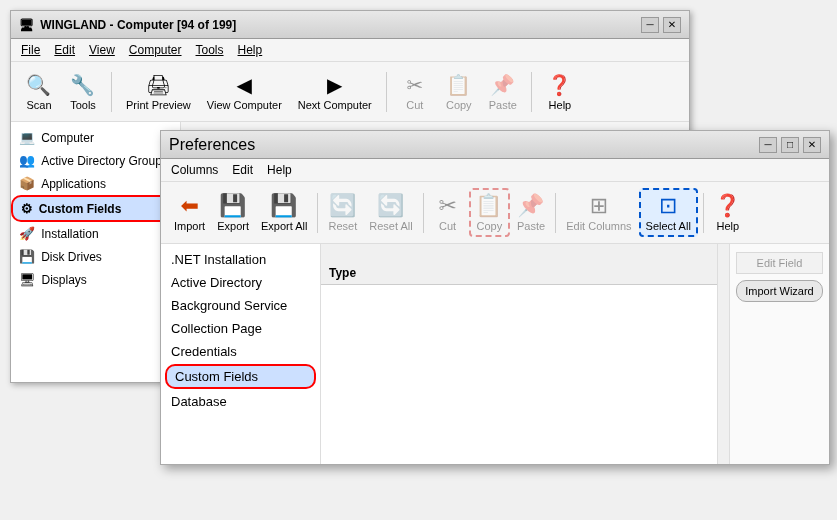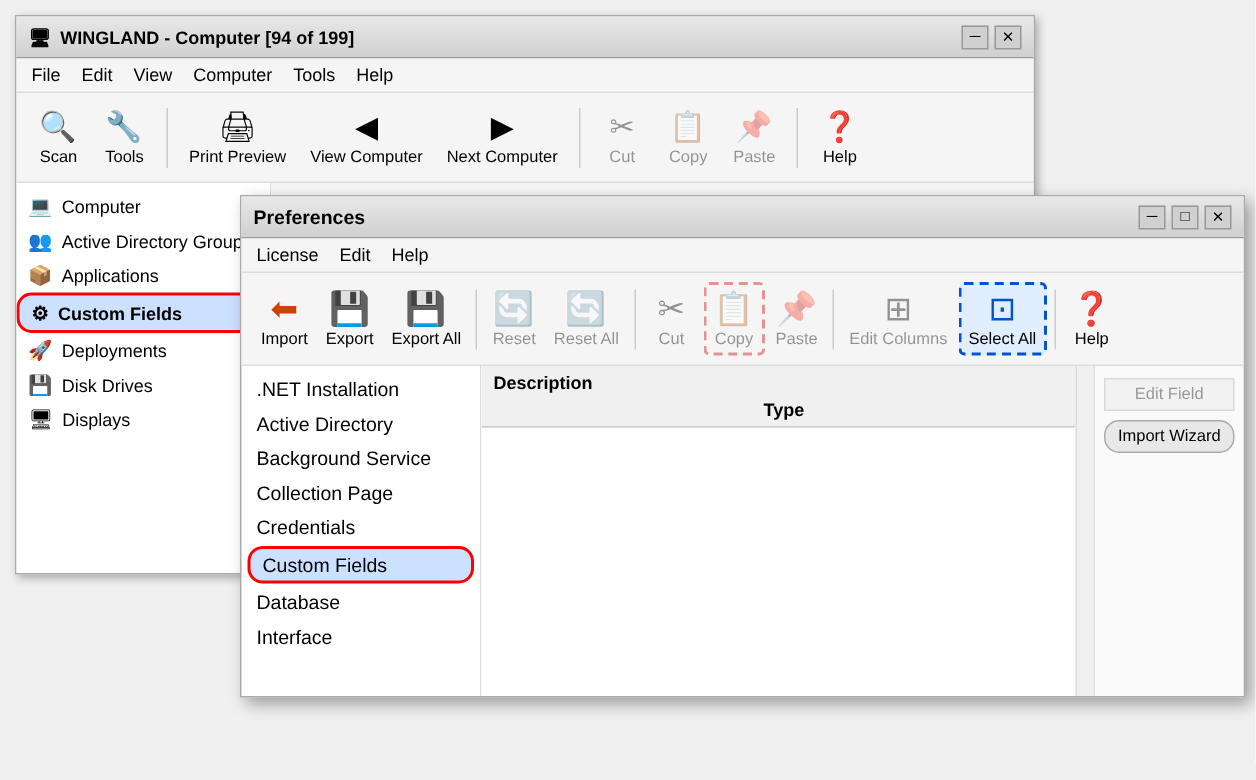--- a/index.html
+++ b/index.html
@@ -59,20 +59,21 @@
     .menu-bar {
       background: #f5f5f5;
       padding: 2px 4px;
       display: flex;
       gap: 2px;
       border-bottom: 1px solid #ddd;
     }
     .menu-bar span {
       padding: 2px 6px;
       cursor: pointer;
+      text-decoration: underline;
     }
 
     .toolbar {
       background: #f5f5f5;
       padding: 4px 8px;
       display: flex;
       align-items: center;
       gap: 4px;
       border-bottom: 1px solid #ddd;
       height: 60px;
@@ -190,21 +191,21 @@
     }
     .pref-title-bar {
       background: linear-gradient(to bottom, #e8e8e8, #d0d0d0);
       padding: 4px 8px;
       display: flex;
       align-items: center;
       justify-content: space-between;
       height: 28px;
       border-bottom: 1px solid #999;
     }
-    .pref-title-text { font-size: 13px; font-weight: 700; }
+    .pref-title-text { font-size: 16px; font-weight: 400; }
     .pref-title-controls { display: flex; gap: 4px; }
     .pref-title-controls span {
       width: 18px;
       height: 16px;
       background: #d0d0d0;
       border: 1px solid #999;
       display: flex;
       align-items: center;
       justify-content: center;
       font-size: 10px;
@@ -417,21 +418,21 @@
       <div class="sidebar-item">
         <span class="si-icon">📦</span>
         <span>Applications</span>
       </div>
       <div class="sidebar-item active highlighted">
         <span class="si-icon">⚙</span>
         <span>Custom Fields</span>
       </div>
       <div class="sidebar-item">
         <span class="si-icon">🚀</span>
-        <span>Deployments</span>
+        <span>Installation</span>
       </div>
       <div class="sidebar-item">
         <span class="si-icon">💾</span>
         <span>Disk Drives</span>
       </div>
       <div class="sidebar-item">
         <span class="si-icon">🖥</span>
         <span>Displays</span>
       </div>
     </div>
@@ -464,21 +465,21 @@
   <div class="pref-title-bar">
     <span class="pref-title-text">Preferences</span>
     <div class="pref-title-controls">
       <span>─</span>
       <span>□</span>
       <span>✕</span>
     </div>
   </div>
 
   <div class="pref-menu-bar">
-    <span>License</span>
+    <span>Columns</span>
     <span>Edit</span>
     <span>Help</span>
   </div>
 
   <div class="pref-toolbar">
     <div class="pref-toolbar-btn">
       <span class="pref-icon" style="color:#d04000;">⬅</span>
       <span>Import</span>
     </div>
     <div class="pref-toolbar-btn">
@@ -530,27 +531,25 @@
   <div class="pref-body">
 
     <div class="pref-left">
       <div class="pref-left-item">.NET Installation</div>
       <div class="pref-left-item">Active Directory</div>
       <div class="pref-left-item">Background Service</div>
       <div class="pref-left-item">Collection Page</div>
       <div class="pref-left-item">Credentials</div>
       <div class="pref-left-item active highlighted">Custom Fields</div>
       <div class="pref-left-item">Database</div>
-      <div class="pref-left-item">Interface</div>
     </div>
 
     <div class="pref-main">
       <div class="pref-table-area">
         <div class="pref-table-header">
-          <div class="c2">Description</div>
           <div class="c3">Type</div>
         </div>
       </div>
       <div class="scroll-bar"></div>
     </div>
 
     <div class="pref-right-panel">
       <button class="disabled">Edit Field</button>
       <button class="import-wizard-pref">Import Wizard</button>
     </div>

